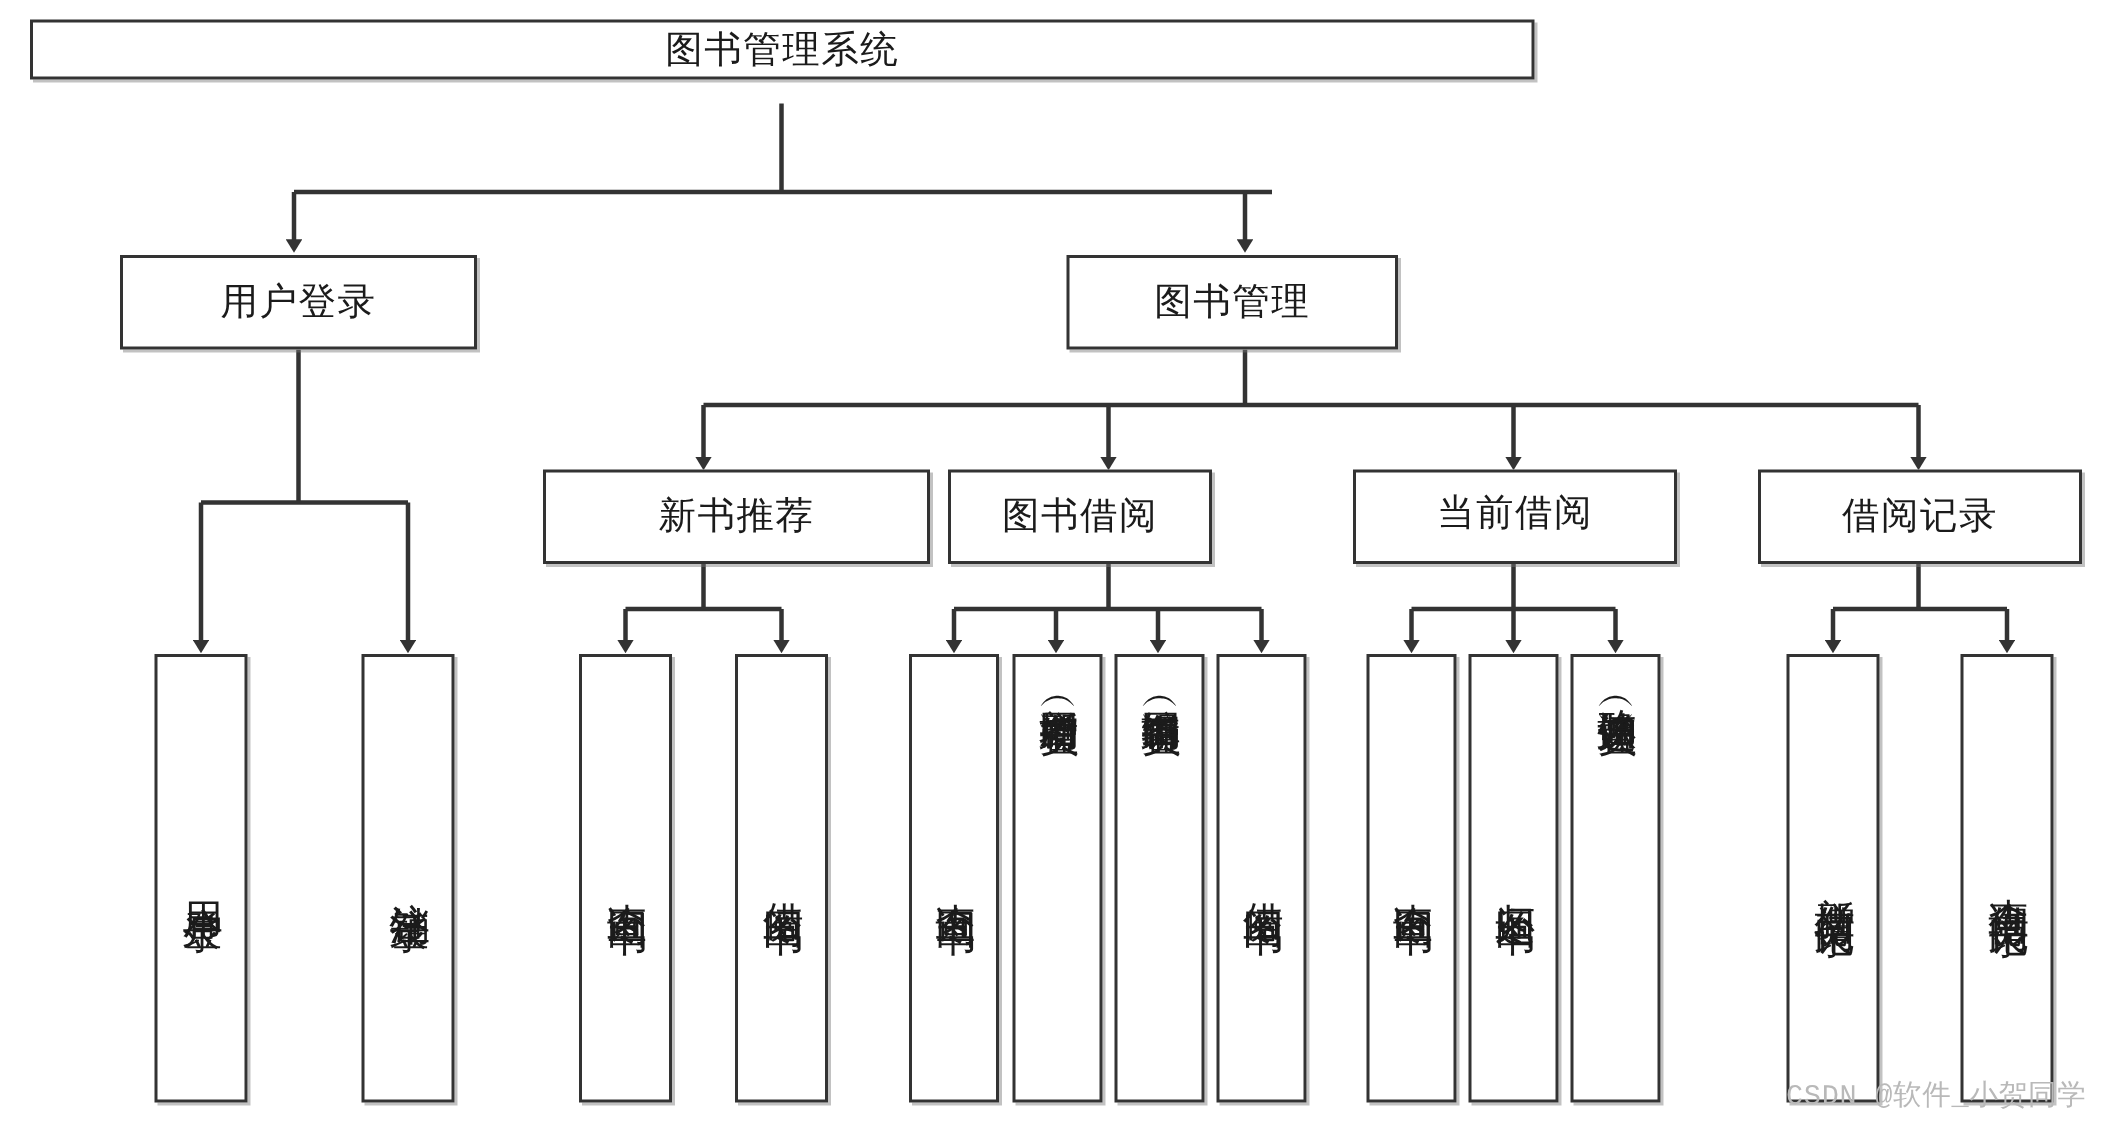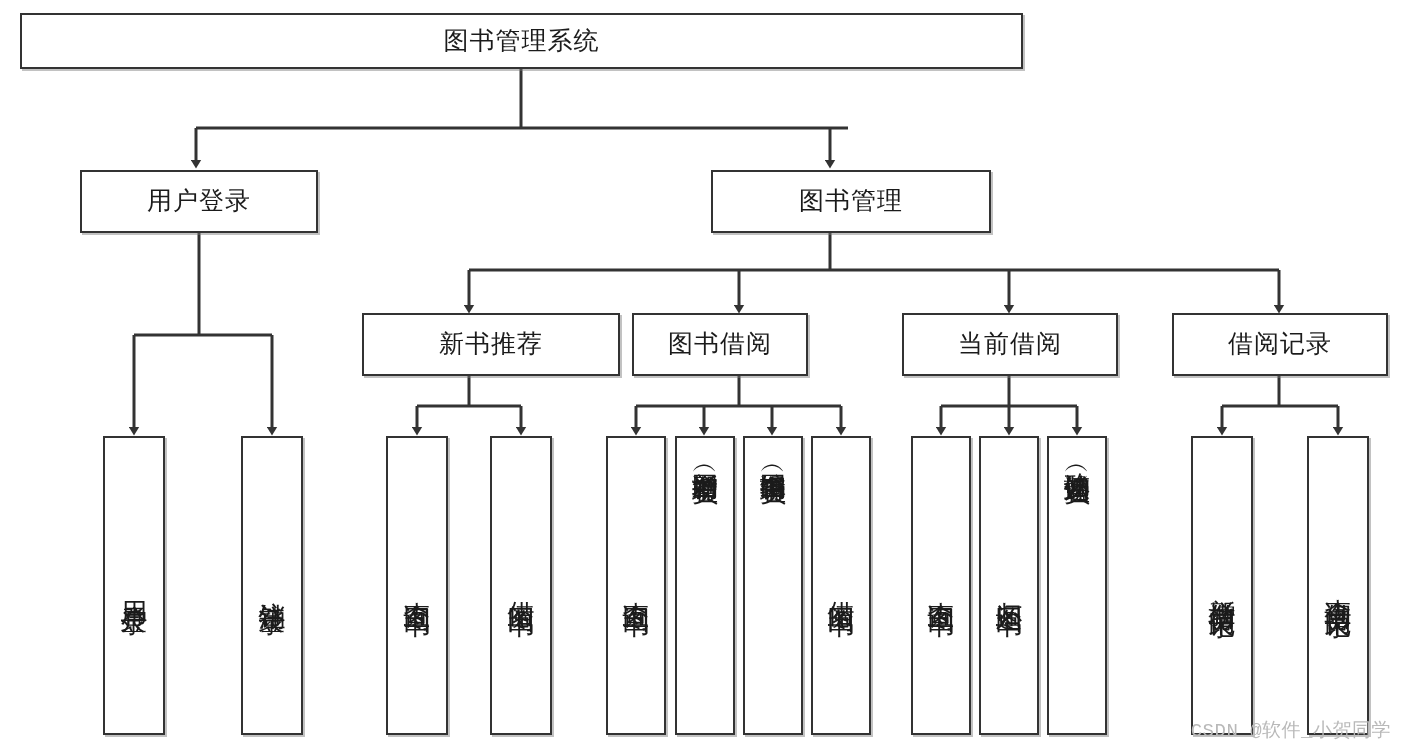--- a/index.html
+++ b/index.html
@@ -125,38 +125,38 @@
       <path d="M1009,406 L1009,427" marker-end="url(#arrow)"></path>
       <path d="M1077,406 L1077,427" marker-end="url(#arrow)"></path>
 
       <path d="M1279,376 L1279,406"></path>
       <path d="M1222,406 L1338,406"></path>
       <path d="M1222,406 L1222,427" marker-end="url(#arrow)"></path>
       <path d="M1338,406 L1338,427" marker-end="url(#arrow)"></path>
     </g>
   </svg>
 
-  <div class="node horiz" style="left:20px; top:13px; width:1003px; height:56px;">
+  <div class="node horiz" style="left:20px; top:13px; width:1003px; height:40px;">
     <span class="label">图书管理系统</span>
   </div>
 
   <div class="node horiz" style="left:80px; top:170px; width:238px; height:63px;">
     <span class="label">用户登录</span>
   </div>
-  <div class="node horiz" style="left:711px; top:170px; width:280px; height:63px;">
+  <div class="node horiz" style="left:711px; top:170px; width:221px; height:63px;">
     <span class="label">图书管理</span>
   </div>
 
   <div class="node horiz" style="left:362px; top:313px; width:258px; height:63px;">
     <span class="label">新书推荐</span>
   </div>
   <div class="node horiz" style="left:632px; top:313px; width:176px; height:63px;">
     <span class="label">图书借阅</span>
   </div>
-  <div class="node horiz" style="left:902px; top:313px; width:216px; height:63px;">
+  <div class="node horiz" style="left:902px; top:313px; width:216px; height:63px;font-family:Liberation Mono, monospace;">
     <span class="label">当前借阅</span>
   </div>
   <div class="node horiz" style="left:1172px; top:313px; width:216px; height:63px;">
     <span class="label">借阅记录</span>
   </div>
 
   <div class="node vert center" style="left:103px; top:436px; width:62px; height:299px;">
     <span class="label">用户登录</span>
   </div>
   <div class="node vert center" style="left:241px; top:436px; width:62px; height:299px;">

